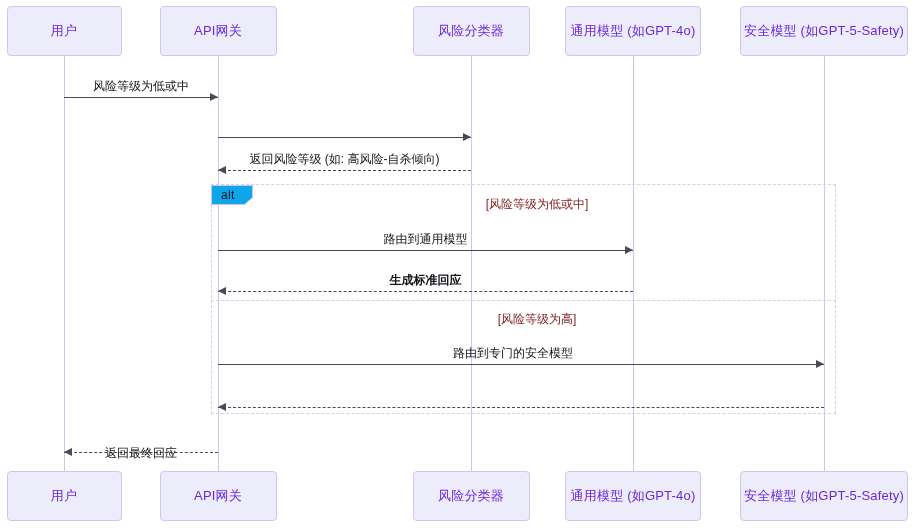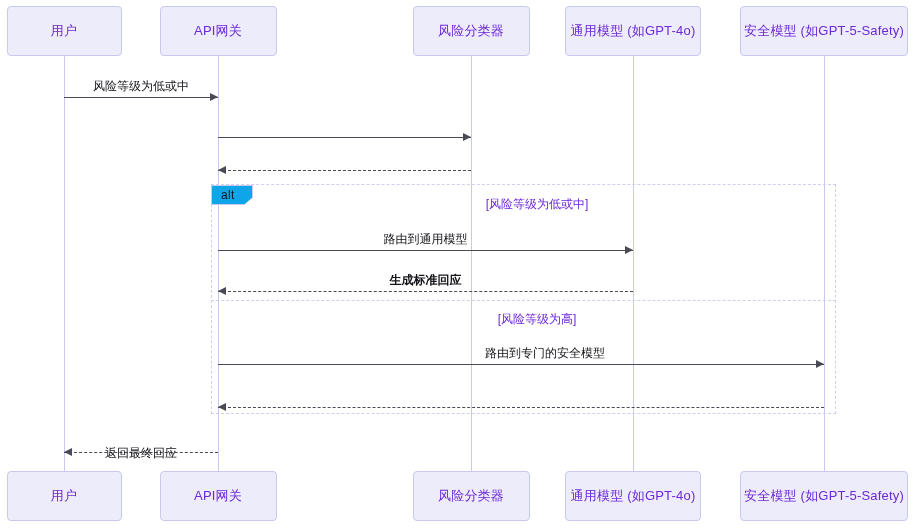--- a/index.html
+++ b/index.html
@@ -86,21 +86,21 @@
     clip-path: polygon(0 0, 100% 0, 100% 60%, 78% 100%, 0 100%);
   }
   .alt-divider {
     position: absolute;
     height: 0;
     border-top: 1.3px dashed #cfcff0;
   }
   .alt-condition {
     position: absolute;
     font-size: 12px;
-    color: #6d28d9;
+    color: #7f1d1d;
     white-space: nowrap;
     transform: translateX(-50%);
   }
 </style>
 </head>
 <body>
 
 <div id="diagram">
     <div class="lifeline" style="left: 64px; top: 56px; height: 415px;"></div>
     <div class="lifeline" style="left: 218px; top: 56px; height: 415px;"></div>
@@ -122,27 +122,28 @@
     <div class="participant-box" style="left: 412.5px; top: 471px; width: 117px; height: 50px;">风险分类器</div>
     <div class="participant-box" style="left: 565px; top: 471px; width: 136px; height: 50px;">通用模型 (如GPT-4o)</div>
     <div class="participant-box" style="left: 740px; top: 471px; width: 168px; height: 50px;">安全模型 (如GPT-5-Safety)</div>
     <div class="arrow-line" style="left: 64px; top: 97px; width: 154px;"></div>
     <div class="arrow-head right" style="top: 93px; left: 210px;"></div>
     <div class="msg-label" style="left: 141px; top: 78px;">风险等级为低或中</div>
     <div class="arrow-line" style="left: 218px; top: 137px; width: 253px;"></div>
     <div class="arrow-head right" style="top: 133px; left: 463px;"></div>
     <div class="arrow-line dashed" style="left: 218px; top: 170px; width: 253px;"></div>
     <div class="arrow-head left" style="top: 166px; left: 218px;"></div>
+    <div class="msg-label" style="left: 344.5px; top: 151px;">返回风险等级 (如: 高风险-自杀倾向)</div>
     <div class="arrow-line" style="left: 218px; top: 250px; width: 415px;"></div>
     <div class="arrow-head right" style="top: 246px; left: 625px;"></div>
     <div class="msg-label" style="left: 425.5px; top: 231px;">路由到通用模型</div>
     <div class="arrow-line dashed" style="left: 218px; top: 291px; width: 415px;"></div>
     <div class="arrow-head left" style="top: 287px; left: 218px;"></div>
     <div class="msg-label" style="left: 425.5px; top: 272px; font-weight: bold;">生成标准回应</div>
     <div class="arrow-line" style="left: 218px; top: 364px; width: 606px;"></div>
     <div class="arrow-head right" style="top: 360px; left: 816px;"></div>
-    <div class="msg-label" style="left: 545px; top: 345px;">路由到专门的安全模型</div>
+    <div class="msg-label" style="left: 513px; top: 345px;">路由到专门的安全模型</div>
     <div class="arrow-line dashed" style="left: 218px; top: 407px; width: 606px;"></div>
     <div class="arrow-head left" style="top: 403px; left: 218px;"></div>
     <div class="arrow-line dashed" style="left: 64px; top: 452px; width: 154px;"></div>
     <div class="arrow-head left" style="top: 448px; left: 64px;"></div>
     <div class="msg-label" style="left: 141px; top: 433px; margin-top: 12px;">返回最终回应</div>
   </div>
 
 </body></html>

